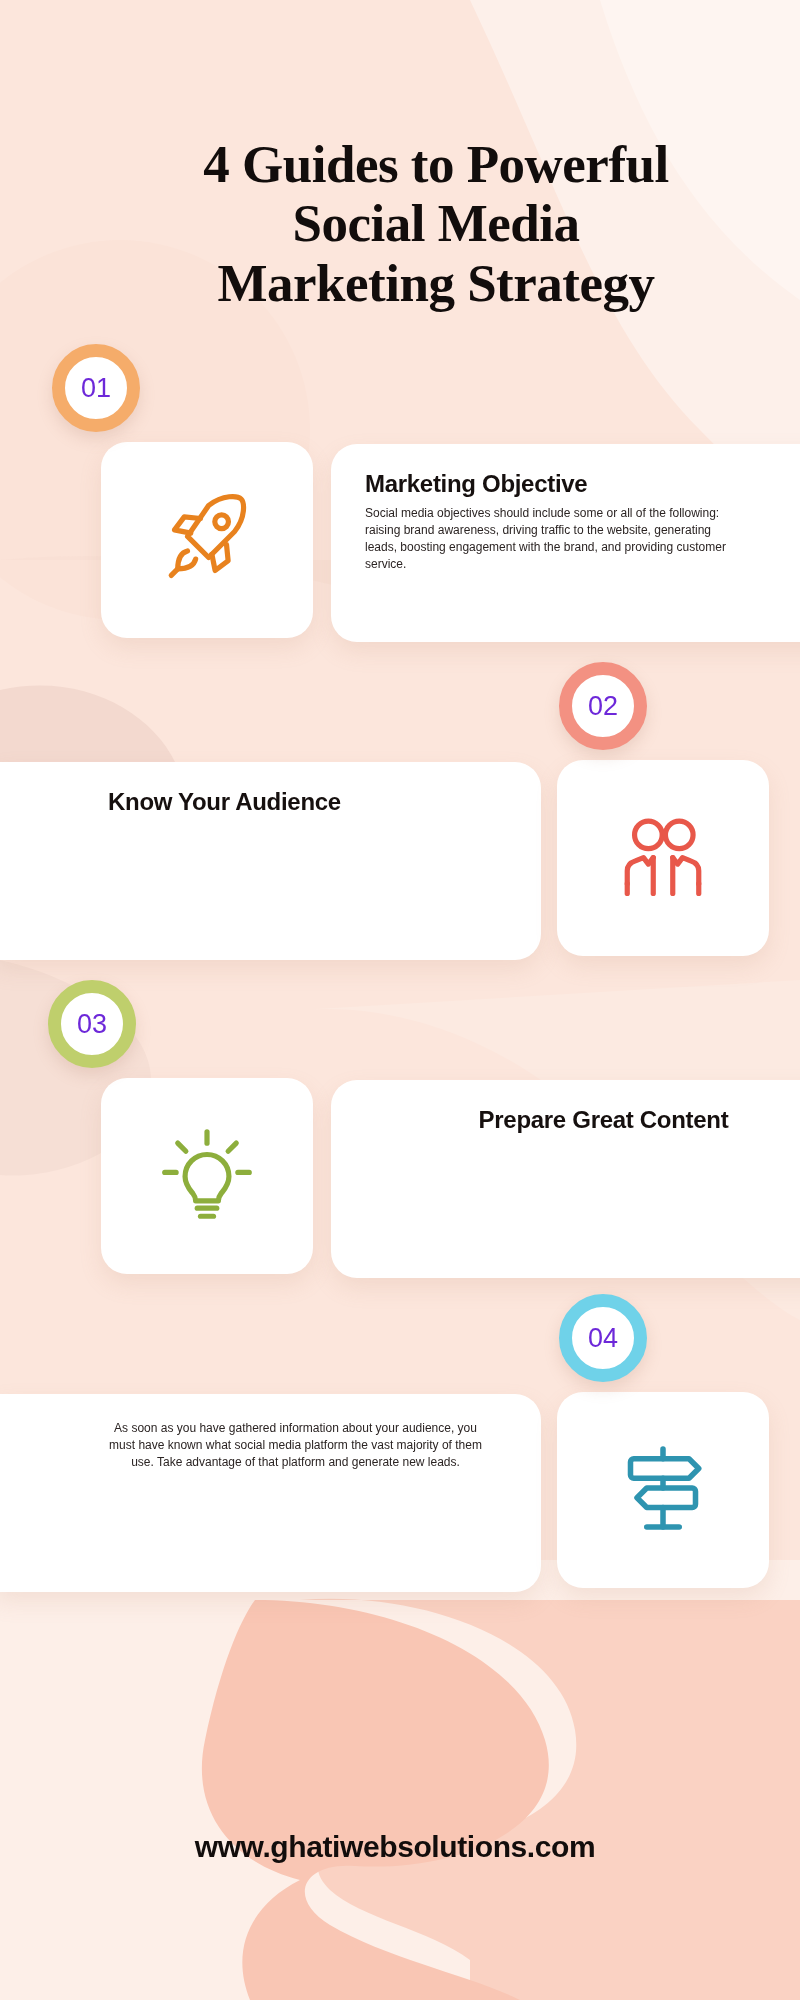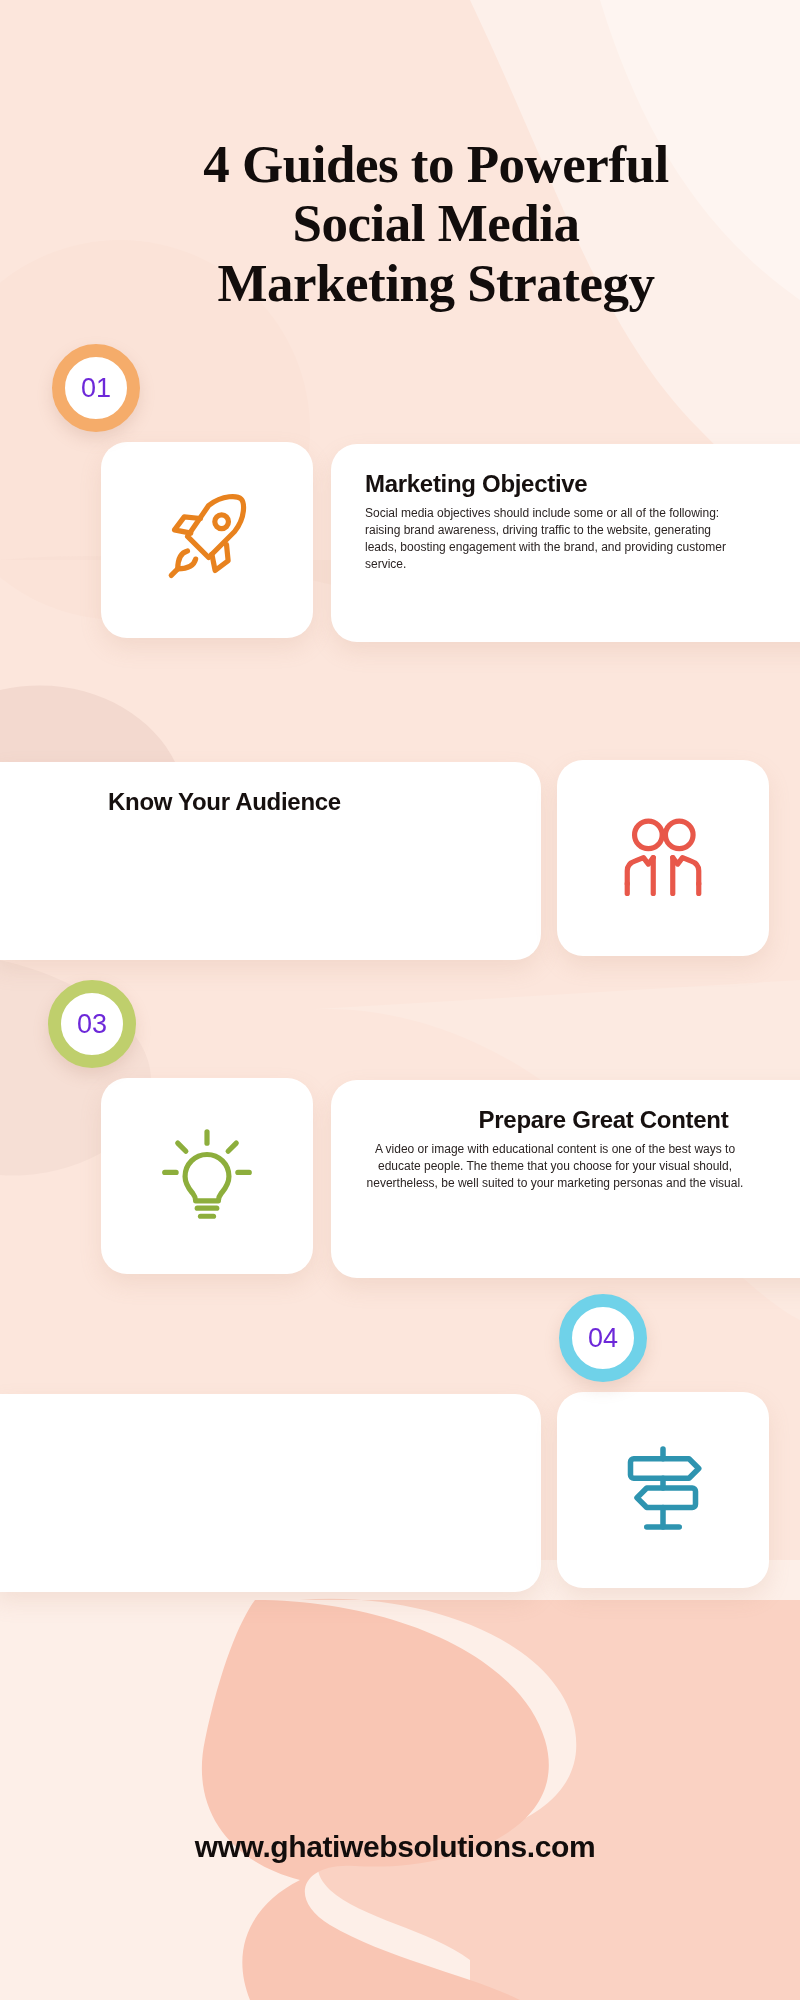--- a/index.html
+++ b/index.html
@@ -156,20 +156,21 @@
       </span>
     </div>
 
     <div class="text-card to-right">
       <div class="card-title">Marketing Objective</div>
       <div class="card-body">Social media objectives should include some or all of the following: raising brand awareness, driving traffic to the website, generating leads, boosting engagement with the brand, and providing customer service.</div>
     </div>
   </div>
 
   <div class="row row2">
+    <div class="badge b2">02</div>
 
     <div class="text-card to-left">
       <div class="card-title">Know Your Audience</div>
     </div>
 
     <div class="icon-card right">
       <span>
         <svg width="104" height="104" viewBox="0 0 64 64" fill="none" stroke="#E8584A" stroke-width="3.2" stroke-linecap="round" stroke-linejoin="round">
           <circle cx="23" cy="19" r="8.5"></circle>
           <circle cx="42" cy="19" r="8.5"></circle>
@@ -197,28 +198,28 @@
           <path d="M58 31h-7"></path>
           <path d="M32 20c-7.5 0-13.5 6-13.5 13.5 0 5 2.8 8 4.8 10.5 1.3 1.6 1.7 2.6 1.7 4.5h14c0-1.9.4-2.9 1.7-4.5 2-2.5 4.8-5.5 4.8-10.5C45.5 26 39.5 20 32 20Z"></path>
           <path d="M26 53h12"></path>
           <path d="M28 58h8"></path>
         </svg>
       </span>
     </div>
 
     <div class="text-card to-right">
       <div class="card-title">Prepare Great Content</div>
-      <div class="card-body">A video or image with educational content is one of the best ways to educate people. The theme that you choose for your visual should, nevertheless, be well suited to your marketing personas and the visual.</div>
     </div>
   </div>
 
   <div class="row row4">
     <div class="badge b4">04</div>
 
     <div class="text-card to-left">
+      <div class="card-body">As soon as you have gathered information about your audience, you must have known what social media platform the vast majority of them use. Take advantage of that platform and generate new leads.</div>
     </div>
 
     <div class="icon-card right">
       <span>
         <svg width="104" height="104" viewBox="0 0 64 64" fill="none" stroke="#2E94B0" stroke-width="3.4" stroke-linecap="round" stroke-linejoin="round">
           <path d="M32 8v6"></path>
           <path d="M32 26v6"></path>
           <path d="M32 44v12"></path>
           <path d="M14 14h34l6 6-6 6H14a2 2 0 0 1-2-2v-8a2 2 0 0 1 2-2Z"></path>
           <path d="M50 32H22l-6 6 6 6h28a2 2 0 0 0 2-2v-8a2 2 0 0 0-2-2Z"></path>

